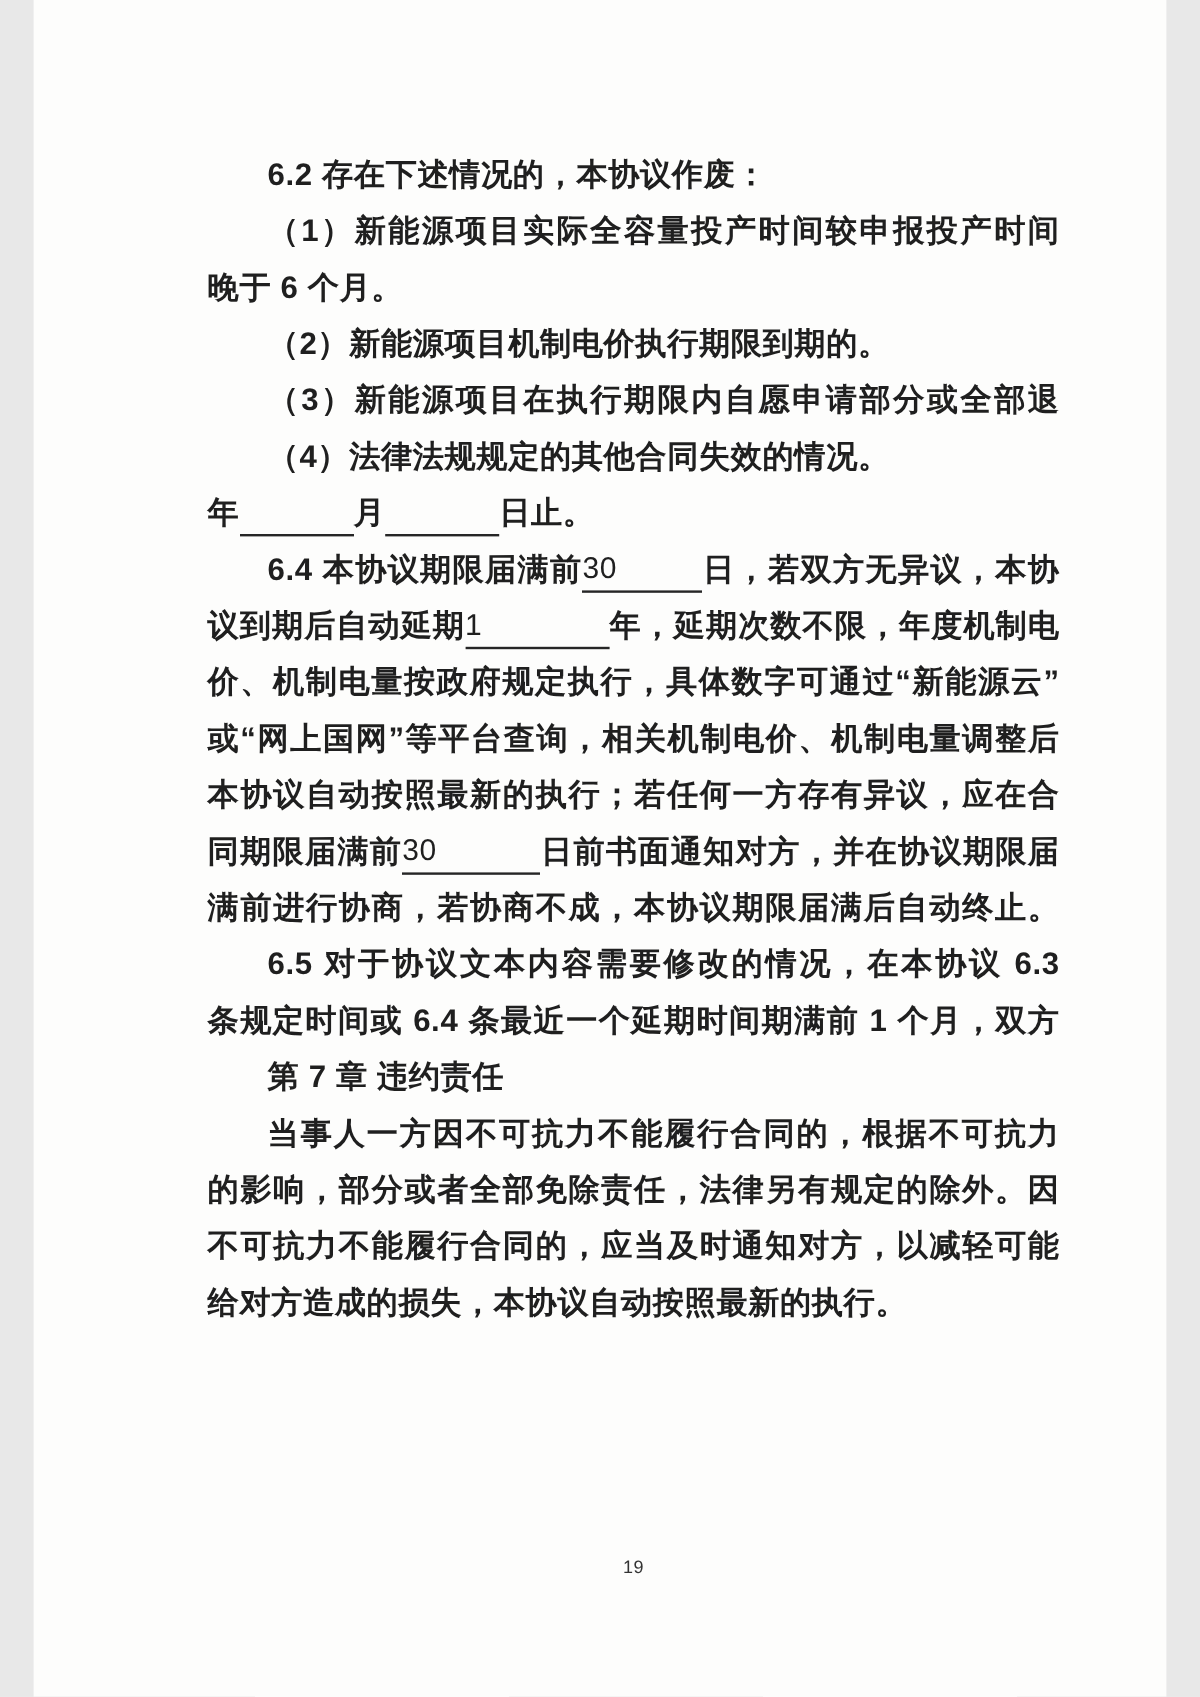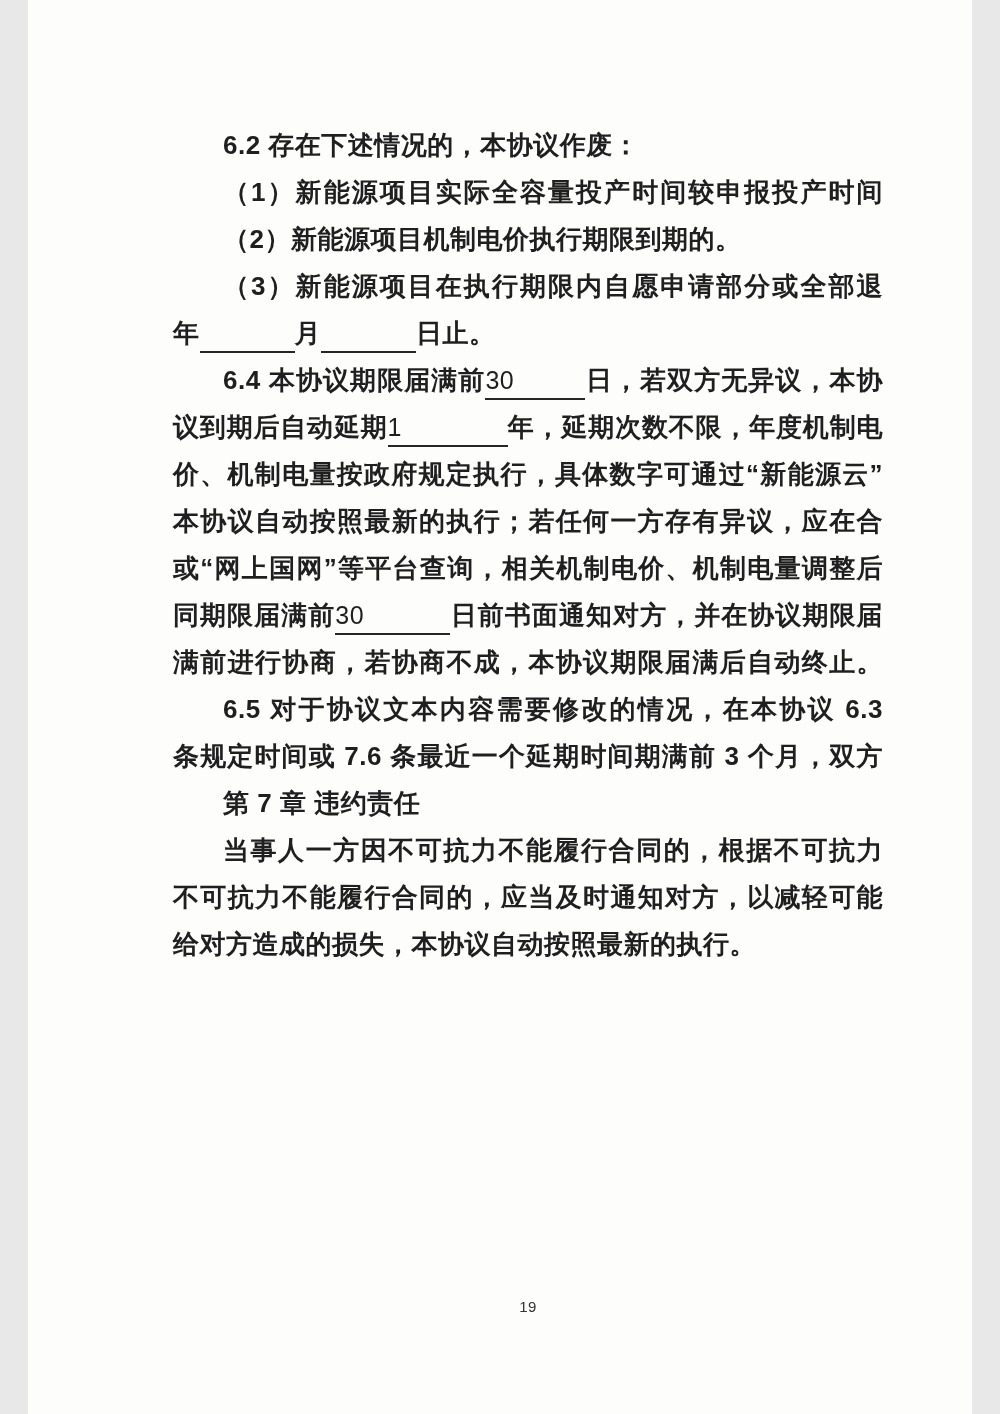--- a/index.html
+++ b/index.html
@@ -64,31 +64,34 @@
     letter-spacing: 0.5px;
   }
 </style>
 </head>
 <body>
 
 <div class="page">
   <div class="doc-body">
       <div class="line ind"><span>6.2 存在下述情况的，本协议作废：</span></div>
       <div class="line ind j"><span>（1）新能源项目实际全容量投产时间较申报投产时间</span></div>
+      <div class="line"><span>晚于 6 个月。</span></div>
       <div class="line ind"><span>（2）新能源项目机制电价执行期限到期的。</span></div>
       <div class="line ind j"><span>（3）新能源项目在执行期限内自愿申请部分或全部退</span></div>
+      <div class="line ind"><span>（4）法律法规规定的其他合同失效的情况。</span></div>
       <div class="line"><span>年</span><span class="blank" style="width: 95px;"></span><span>月</span><span class="blank" style="width: 95px;"></span><span>日止。</span></div>
       <div class="line ind j"><span>6.4 本协议期限届满前</span><span class="blank" style="width: 100px;">30</span><span>日，若双方无异议，本协</span></div>
       <div class="line j"><span>议到期后自动延期</span><span class="blank" style="width: 120px;">1</span><span>年，延期次数不限，年度机制电</span></div>
       <div class="line j"><span>价、机制电量按政府规定执行，具体数字可通过“新能源云”</span></div>
+      <div class="line j"><span>或“网上国网”等平台查询，相关机制电价、机制电量调整后</span></div>
       <div class="line j"><span>本协议自动按照最新的执行；若任何一方存有异议，应在合</span></div>
-      <div class="line j"><span>或“网上国网”等平台查询，相关机制电价、机制电量调整后</span></div>
       <div class="line j"><span>同期限届满前</span><span class="blank" style="width: 115px;">30</span><span>日前书面通知对方，并在协议期限届</span></div>
       <div class="line j"><span>满前进行协商，若协商不成，本协议期限届满后自动终止。</span></div>
       <div class="line ind j"><span>6.5 对于协议文本内容需要修改的情况，在本协议 6.3</span></div>
-      <div class="line j"><span>条规定时间或 7.6 条最近一个延期时间期满前 3 个月，双方</span></div>
+      <div class="line j"><span>条规定时间或 6.4 条最近一个延期时间期满前 1 个月，双方</span></div>
       <div class="line ind"><span>第 7 章 违约责任</span></div>
       <div class="line ind j"><span>当事人一方因不可抗力不能履行合同的，根据不可抗力</span></div>
+      <div class="line j"><span>的影响，部分或者全部免除责任，法律另有规定的除外。因</span></div>
       <div class="line j"><span>不可抗力不能履行合同的，应当及时通知对方，以减轻可能</span></div>
       <div class="line"><span>给对方造成的损失，本协议自动按照最新的执行。</span></div>
     </div>
   <div class="page-number">19</div>
 </div>
 
 </body></html>

